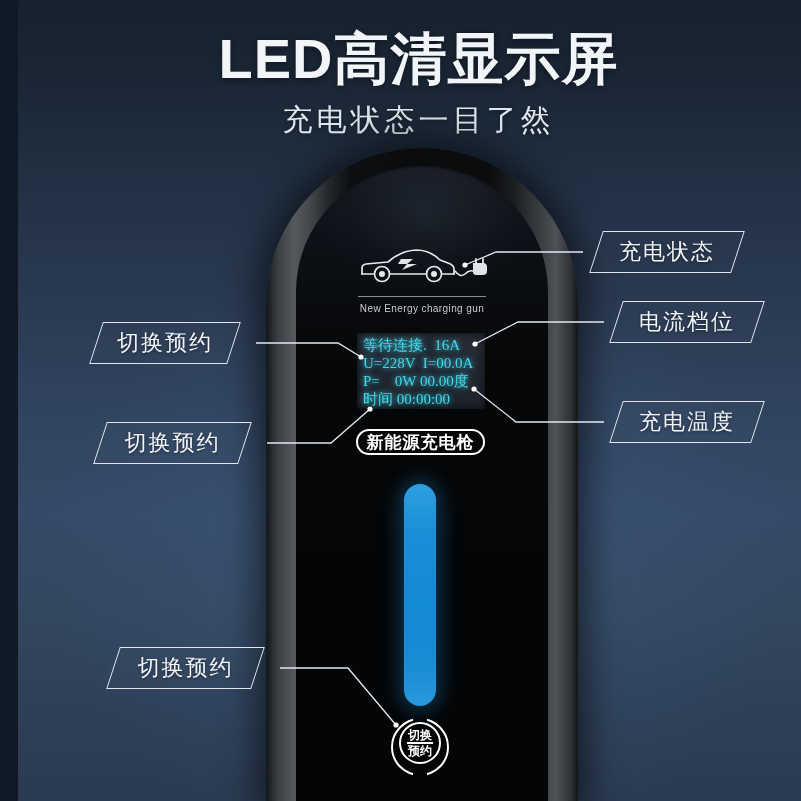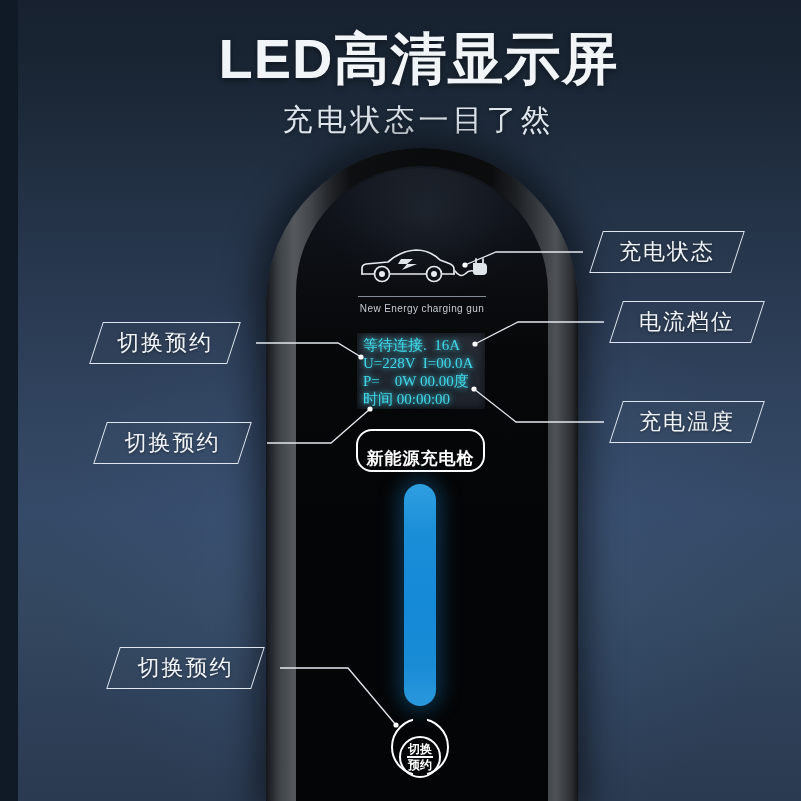--- a/index.html
+++ b/index.html
@@ -81,23 +81,23 @@
   }
   .led-line{
     font-family:"Liberation Serif","DejaVu Serif",serif;
     font-size:15px;line-height:18px;color:#40d8ea;
     white-space:pre;padding-left:6px;letter-spacing:0px;
     text-shadow:0 0 5px rgba(64,216,234,0.85),0 0 10px rgba(64,216,234,0.35);
   }
 
   
   #brand-pill{
-    position:absolute;left:338px;top:429px;width:129px;height:43px;
+    position:absolute;left:338px;top:429px;width:129px;height:26px;
     border:2px solid #ffffff;border-radius:16px;
-    display:flex;align-items:flex-end;justify-content:center;
+    display:flex;align-items:center;justify-content:center;
     box-sizing:border-box;
   }
   #brand-text{
     font-size:17px;font-weight:bold;color:#ffffff;letter-spacing:1px;
   }
 
   
   #led-strip{
     position:absolute;left:386px;top:484px;width:32px;height:222px;
     border-radius:16px;
@@ -108,21 +108,21 @@
   
   #switch-button{
     position:absolute;left:373px;top:718px;width:58px;height:58px;
   }
   #switch-ring-outer{
     position:absolute;inset:0;border-radius:50%;
     border:2px solid #ffffff;
     clip-path:polygon(0 0,38% 0,38% 14%,62% 14%,62% 0,100% 0,100% 100%,62% 100%,62% 86%,38% 86%,38% 100%,0 100%);
   }
   #switch-ring-inner{
-    position:absolute;left:8px;top:18px;width:42px;height:42px;
+    position:absolute;left:8px;top:4px;width:42px;height:42px;
     border-radius:50%;border:2px solid #ffffff;box-sizing:border-box;
     display:flex;flex-direction:column;align-items:center;justify-content:center;
   }
   .switch-label{
     font-size:12px;font-weight:bold;color:#ffffff;line-height:12px;letter-spacing:0;
   }
   #switch-divider{width:26px;height:1.5px;background:#ffffff;margin:1px 0;}
 
   
   .callout{position:absolute;height:42px;}

